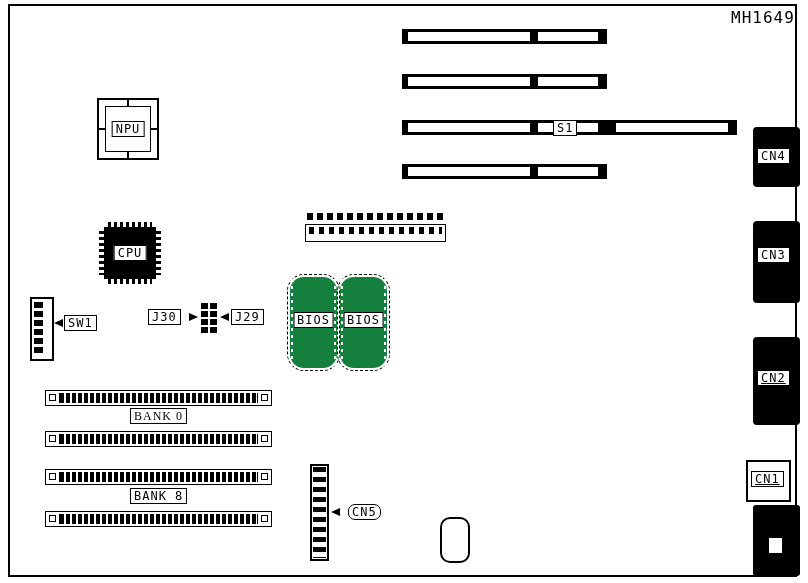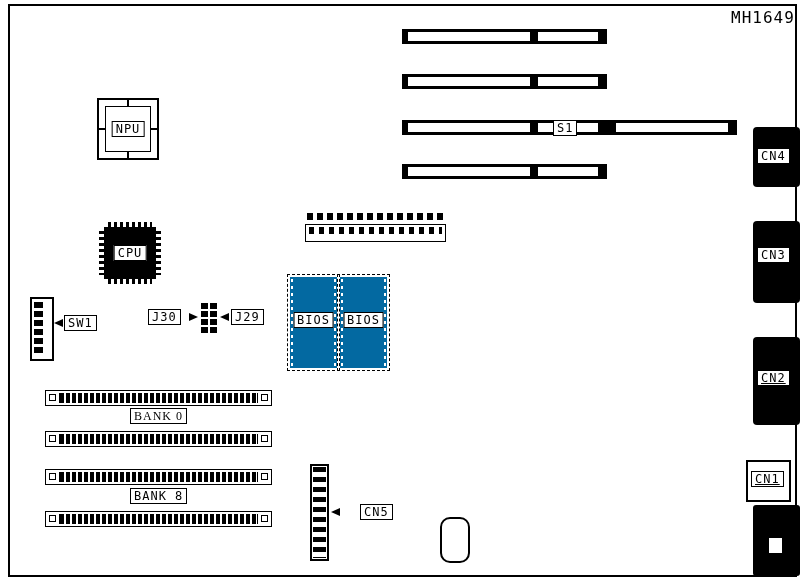--- a/index.html
+++ b/index.html
@@ -73,22 +73,22 @@
   #j30-label { left:148px; top:309px; }
   #j29-label { left:231px; top:309px; }
   #j30-arrow { left:189px; top:313px; }
   #j29-arrow { left:220px; top:313px; }
   #jumper { left:201px; top:303px; width:16px; height:30px;
     background-image:
       repeating-linear-gradient(180deg, transparent 0 6px, #fff 6px 8px),
       repeating-linear-gradient(90deg, #000 0 7px, #fff 7px 9px); }
 
   
-  .bios { position:absolute; top:277px; width:47px; height:91px; background:#0369a1;
-    outline:1px dashed #000; outline-offset:2px; }
+  .bios { position:absolute; top:277px; width:47px; height:91px; background:#15803d;
+    outline:1px dashed #000; outline-offset:2px;border-radius:14px; }
   #bios1 { left:290px; } #bios2 { left:340px; }
   .bios::before, .bios::after { content:""; position:absolute; top:2px; bottom:2px; width:2px;
     background:repeating-linear-gradient(180deg,#fff 0 3px,transparent 3px 7px); }
   .bios::before { left:1px; } .bios::after { right:1px; }
   .bios .lbl { left:50%; top:35px; transform:translateX(-50%); }
 
   
   .simm { position:absolute; left:45px; width:227px; height:16px; border:1px solid #000; background:#fff; }
   #simm1{top:390px;} #simm2{top:431px;} #simm3{top:469px;} #simm4{top:511px;}
   .simm .bar { position:absolute; left:13px; right:13px; top:2px; bottom:2px;
@@ -97,21 +97,21 @@
   .simm .hl { position:absolute; left:3px;  top:3px; width:7px; height:7px; border:1px solid #000; }
   .simm .hr { position:absolute; right:3px; top:3px; width:7px; height:7px; border:1px solid #000; }
   #bank0-label { left:130px; top:408px;font-family:Liberation Serif, serif; }
   #bank1-label { left:130px; top:488px; }
 
   
   #cn5 { left:310px; top:464px; width:19px; height:97px; border:2px solid #000; }
   #cn5-ladder { position:absolute; left:1px; right:1px; top:1px; bottom:1px;
     background:repeating-linear-gradient(180deg,#000 0 5px,#fff 5px 10px); }
   #cn5-arrow { left:331px; top:508px; }
-  #cn5-label { left:360px; top:504px; }
+  #cn5-label { left:348px; top:504px;border-radius:7px; }
 
   
   .extconn { position:absolute; background:#000; border-radius:4px; z-index:4; }
   #cn4 { left:753px; top:127px; width:47px; height:60px; }
   #cn3 { left:753px; top:221px; width:47px; height:82px; }
   #cn2 { left:753px; top:337px; width:47px; height:88px; }
   #cn4-label { left:757px; top:148px; }
   #cn3-label { left:757px; top:247px;text-align:center; }
   #cn2-label { left:757px; top:370px;text-decoration:underline; }
   #cn1 { left:746px; top:460px; width:45px; height:42px; border:2px solid #000; background:#fff; z-index:4; }

